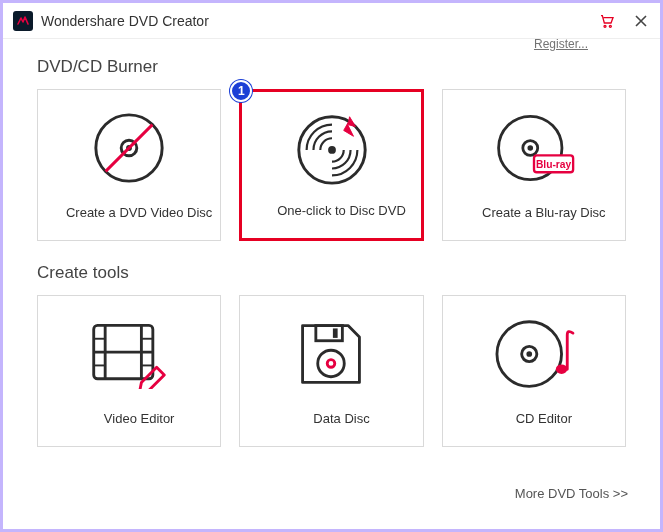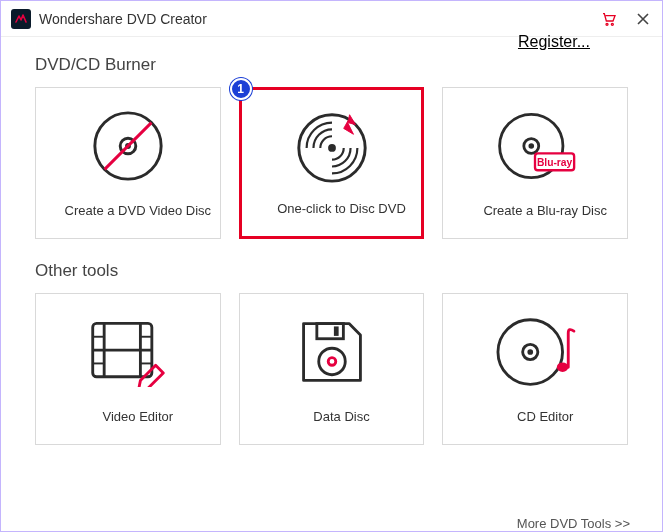--- a/index.html
+++ b/index.html
@@ -10,21 +10,21 @@
     font-family: "Segoe UI", Arial, sans-serif;
     background: #ffffff;
     color: #333;
     box-sizing: border-box;
   }
   *, *::before, *::after { box-sizing: inherit; }
 
   .window {
     width: 663px;
     height: 532px;
-    border: 1px solid #c4b5fd;
+    border: 3px solid #c4b5fd;
     position: relative;
     background: #fff;
   }
 
   
   .titlebar {
     height: 36px;
     display: flex;
     align-items: center;
     padding: 0 8px 0 10px;
@@ -35,23 +35,23 @@
   .logo-box {
     width: 20px;
     height: 20px;
     margin-right: 8px;
     display: flex;
     align-items: center;
     justify-content: center;
   }
   .titlebar-spacer { flex: 1; }
   .register-link {
-    color: #000000;
+    color: #737373;
     text-decoration: underline;
-    font-size: 16px;
+    font-size: 12px;
     margin-right: 10px;
     cursor: pointer;
     margin-top: 47px;
   }
   .cart-icon {
     width: 18px; height: 18px;
     margin-right: 14px;
     color: #e60023;
     display:flex;align-items:center;justify-content:center;
     cursor:pointer;
@@ -122,21 +122,21 @@
     font-weight: bold;
     display:flex;
     align-items:center;
     justify-content:center;
     box-shadow: 0 0 0 1px #1b3fd6;
   }
 
   .footer-link {
     position: absolute;
     right: 32px;
-    bottom: 0;
+    bottom: 28px;
     font-size: 13px;
     color: #555;
     cursor:pointer;
   }
 </style>
 </head>
 <body>
 
 <div class="window">
 
@@ -208,21 +208,21 @@
             <circle cx="40" cy="40" r="3" fill="#2b2b2b"></circle>
             <rect x="44" y="48" width="42" height="18" rx="3" fill="#fff" stroke="#e60040" stroke-width="2.5"></rect>
             <text x="65" y="61" text-anchor="middle" font-size="11" font-weight="bold" fill="#e60040" font-family="Arial">Blu-ray</text>
           </svg>
         </div>
         <div class="tile-label">Create a Blu-ray Disc</div>
       </div>
 
     </div>
 
-    <div class="section-title">Other tools</div>
+    <div class="section-title">Create tools</div>
 
     <div class="tile-row">
 
       <div class="tile">
         <div class="tile-icon">
           <svg width="82" height="70" viewBox="0 0 86 72">
             <rect x="6" y="6" width="62" height="56" rx="4" fill="none" stroke="#2b2b2b" stroke-width="3"></rect>
             <line x1="18" y1="6" x2="18" y2="62" stroke="#2b2b2b" stroke-width="3"></line>
             <line x1="56" y1="6" x2="56" y2="62" stroke="#2b2b2b" stroke-width="3"></line>
             <line x1="6" y1="34" x2="68" y2="34" stroke="#2b2b2b" stroke-width="3"></line>

